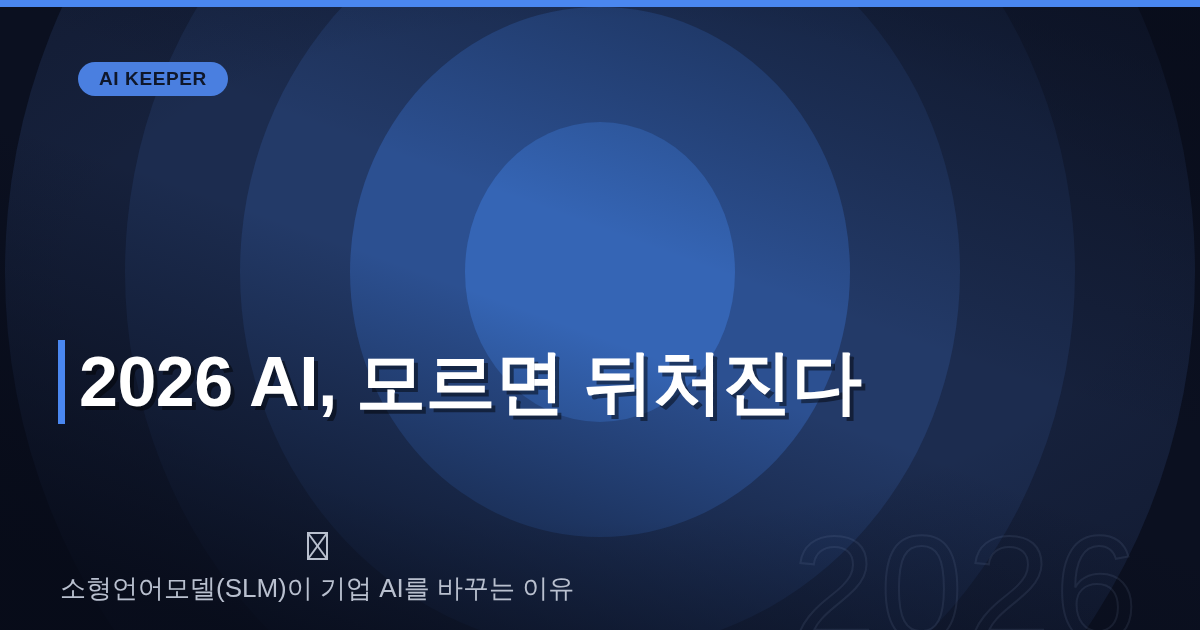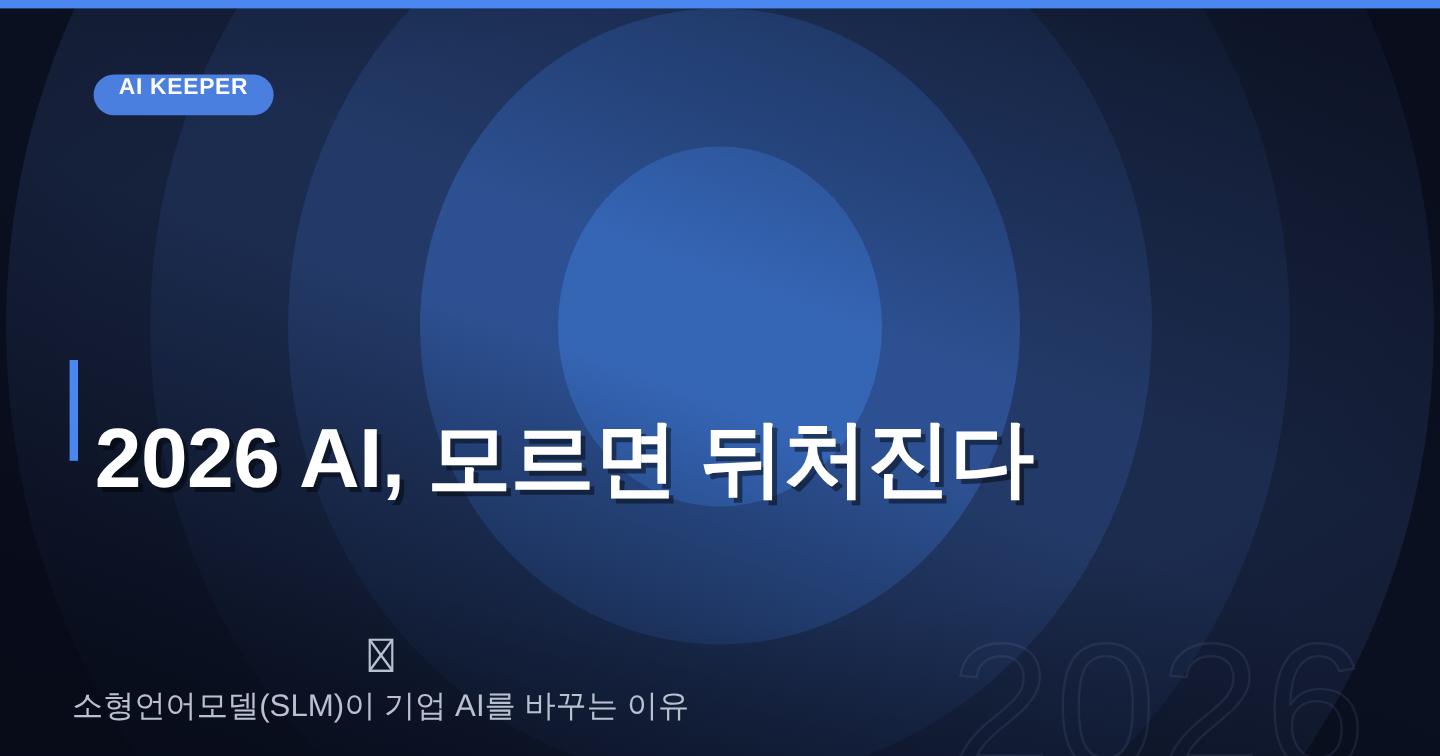--- a/index.html
+++ b/index.html
@@ -65,35 +65,37 @@
   }
 
   
   .badge {
     position: absolute;
     left: 78px;
     top: 62px;
     height: 34px;
     padding: 0 21px;
     display: flex;
+    align-items: center;
     border-radius: 17px;
     background: #4a7fe0;
-    color: #ffffff;
+    color: #0f172a;
     font-size: 19px;
     font-weight: bold;
     letter-spacing: 0.6px;
     white-space: nowrap;
   }
 
   
   .headline-wrap {
     position: absolute;
     left: 58px;
     top: 300px;
     display: flex;
+    align-items: center;
   }
   .accent-bar {
     width: 7px;
     height: 84px;
     background: #4a87f0;
     flex: none;
   }
   .headline {
     margin-left: 14px;
     color: #ffffff;

